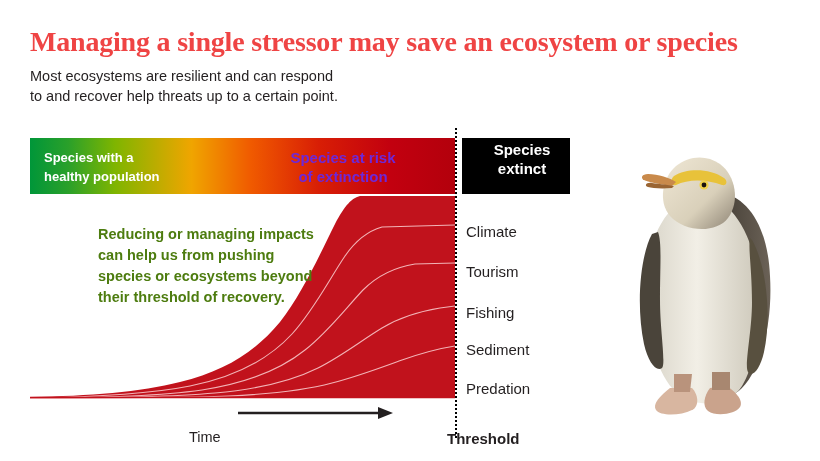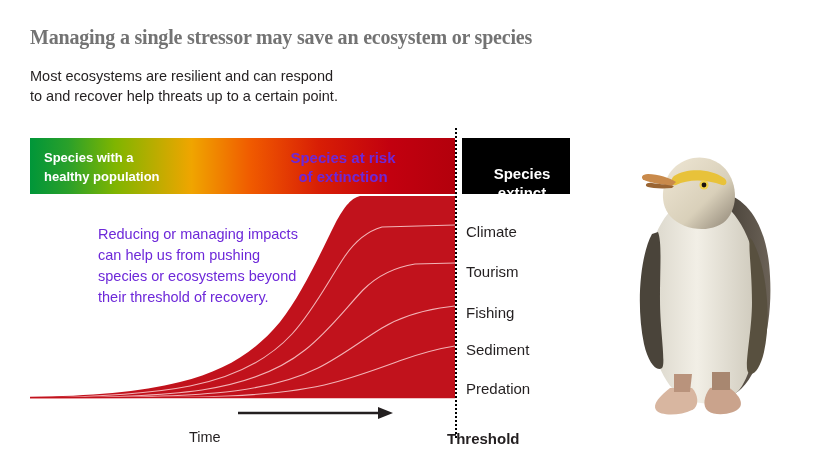--- a/index.html
+++ b/index.html
@@ -20,24 +20,24 @@
     width: 820px;
     height: 461px;
   }
 
   
   .title {
     position: absolute;
     left: 30px;
     top: 26px;
     font-family: "Liberation Serif", serif;
-    font-size: 20px;
+    font-size: 28px;
     font-weight: bold;
     letter-spacing: -0.2px;
-    color: #737373;
+    color: #ef4444;
     white-space: nowrap;
   }
   .subtitle {
     position: absolute;
     left: 30px;
     top: 66px;
     font-size: 14.5px;
     line-height: 20px;
     color: #231f20;
     white-space: pre-line;
@@ -87,21 +87,21 @@
     position: absolute;
     left: 462px;
     top: 138px;
     width: 108px;
     height: 56px;
     background: #000000;
   }
   .band-extinct-label {
     position: absolute;
     left: 462px;
-    top: 164px;
+    top: 140px;
     width: 120px;
     color: #ffffff;
     font-size: 15px;
     font-weight: bold;
     line-height: 19px;
     text-align: center;
     white-space: pre-line;
   }
 
   
@@ -134,22 +134,23 @@
   }
 
   
   .callout {
     position: absolute;
     left: 98px;
     top: 224px;
     width: 270px;
     font-size: 14.5px;
     line-height: 21px;
-    color: #6d28d9;
-    white-space: pre-line;
+    color: #4d7c0f;
+    white-space: pre-line;
+    font-weight: bold;
   }
 
   
   .time-label {
     position: absolute;
     left: 189px;
     top: 404px;
     font-size: 14.5px;
     color: #231f20;
     margin-top: 25px;

